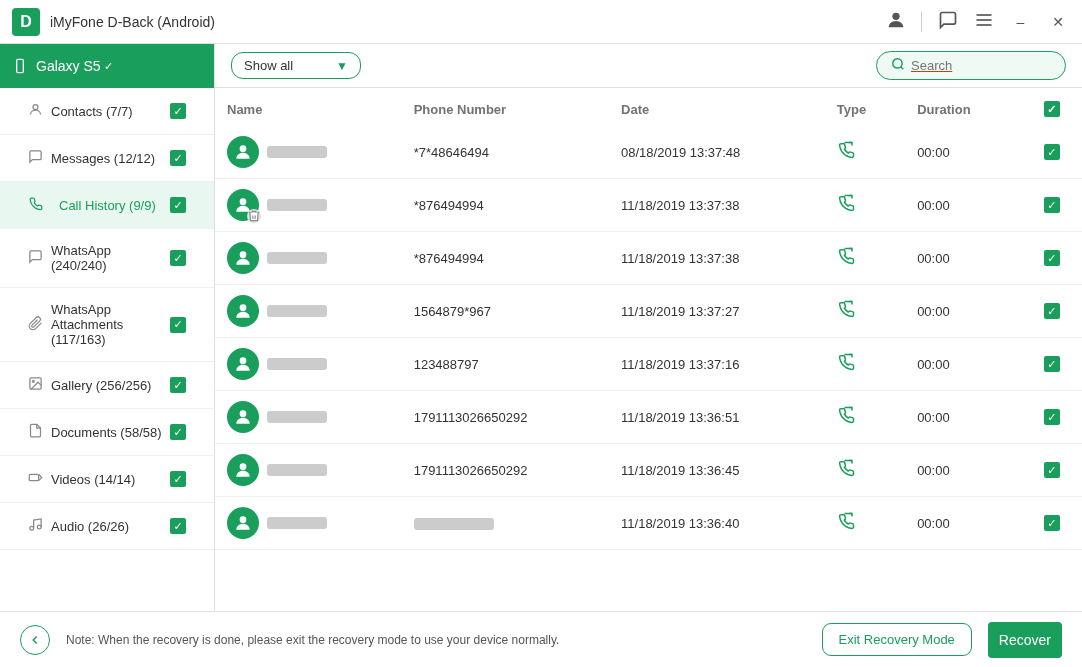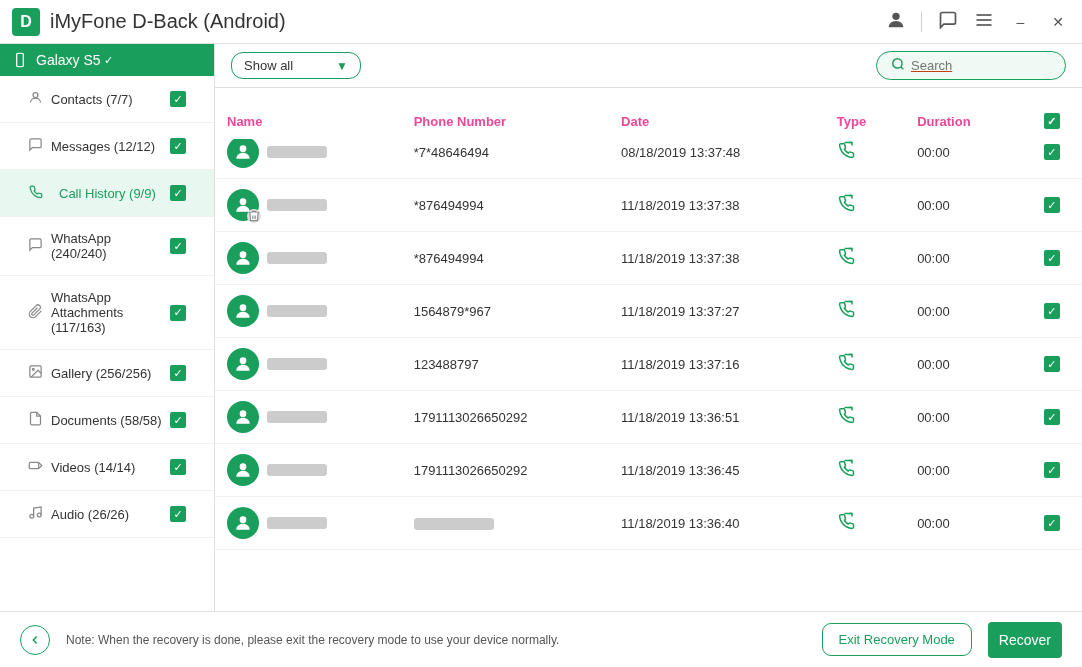--- a/index.html
+++ b/index.html
@@ -8,37 +8,37 @@
     
     .title-bar {
       display: flex; align-items: center; height: 44px; background: #fff;
       padding: 0 12px; border-bottom: 1px solid #e0e0e0;
     }
     .title-bar-logo {
       width: 28px; height: 28px; background: #1a9e5c; border-radius: 4px;
       display: flex; align-items: center; justify-content: center;
       color: #fff; font-weight: bold; font-size: 16px; margin-right: 10px;
     }
-    .title-bar-title { font-size: 20px; color: #333; flex: 1; }
+    .title-bar-title { font-size: 14px; color: #333; flex: 1; }
     .title-bar-controls { display: flex; align-items: center; gap: 16px; }
     .title-bar-icon { cursor: pointer; color: #555; font-size: 16px; width: 20px; text-align: center; }
     .title-bar-divider { width: 1px; height: 20px; background: #ccc; }
     .title-bar-btn { cursor: pointer; color: #555; font-size: 14px; padding: 4px 6px; }
 
     
     .main-layout { display: flex; height: calc(667px - 44px - 56px); }
 
     
     .sidebar {
       width: 215px; background: #fff; border-right: 1px solid #e0e0e0;
       overflow-y: auto; flex-shrink: 0;
     }
     .sidebar-header {
       background: #1a9e5c; color: #fff; padding: 0 12px;
-      height: 32px; display: flex; align-items: center; 
+      height: 44px; display: flex; align-items: center; 
     }
     .sidebar-header-title { font-size: 14px; font-weight: 500; display: flex; align-items: center; gap: 8px; }
     .sidebar-item {
       display: flex; align-items: center; padding: 14px 28px;
       border-bottom: 1px solid #f0f0f0; cursor: pointer;
       justify-content: space-between;
     }
     .sidebar-item.active { background: #e8f8f0; }
     .sidebar-item-left { display: flex; align-items: center; gap: 8px; }
     .sidebar-item-label { font-size: 13px; color: #333; }
@@ -72,21 +72,21 @@
       border: none; background: transparent; outline: none; font-size: 13px; color: #c2410c; width: 140px; text-decoration: underline;
     }
     .search-icon { color: #1a9e5c; font-size: 14px; }
 
     
     .table-container { flex: 1; overflow-y: auto; }
     table { width: 100%; border-collapse: collapse; }
     thead th {
       background: #fff; padding: 10px 12px; text-align: left;
       border-bottom: 2px solid #e0e0e0; font-weight: 600;
-      color: #ec4899; font-size: 13px; position: sticky; top: 15px; z-index: 1;
+      color: #737373; font-size: 13px; position: sticky; top: 3px; z-index: 1;
     }
     thead th:last-child { text-align: center; }
     tbody tr { border-bottom: 1px solid #f0f0f0; }
     tbody td { padding: 10px 12px; vertical-align: middle; font-size: 13px; }
     .avatar-cell { display: flex; align-items: center; gap: 8px; }
     .avatar {
       width: 32px; height: 32px; border-radius: 50%; background: #1a9e5c;
       display: flex; align-items: center; justify-content: center; flex-shrink: 0; position: relative;
     }
     .avatar svg { width: 20px; height: 20px; fill: #fff; }

